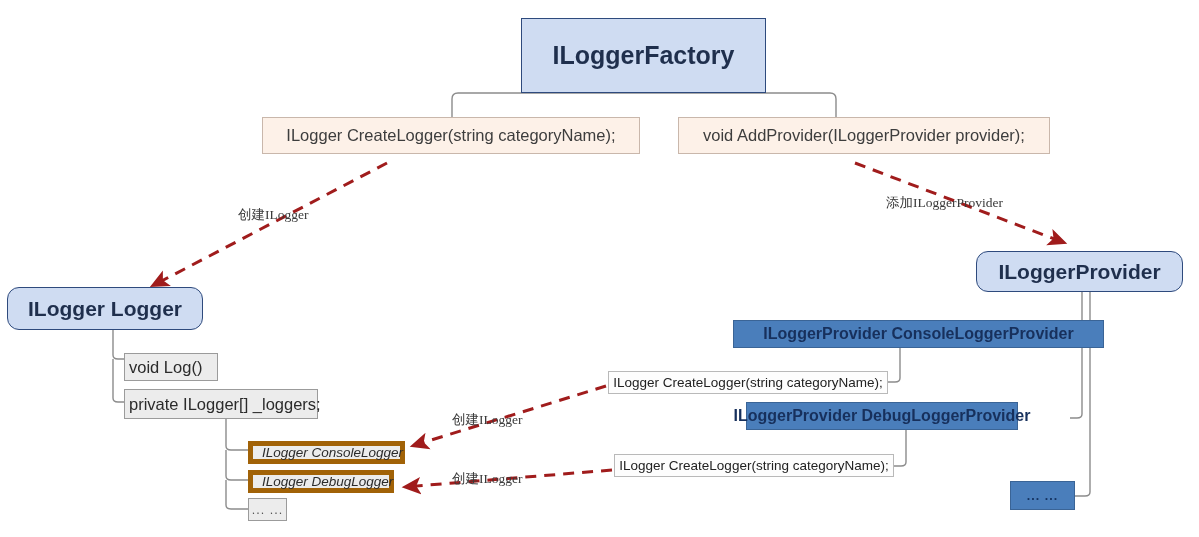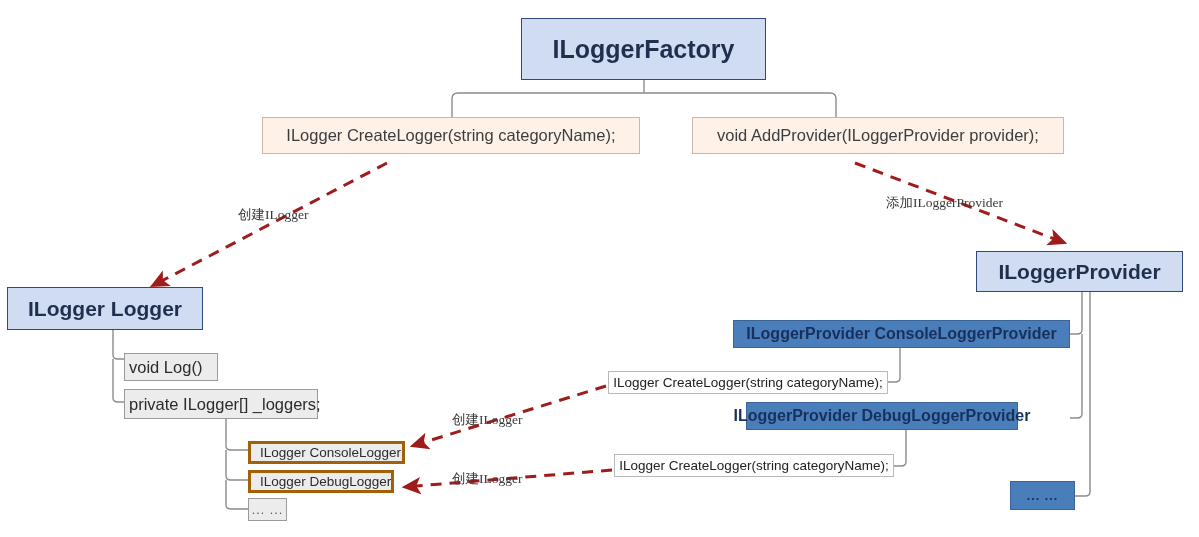--- a/index.html
+++ b/index.html
@@ -40,44 +40,46 @@
     background: #cfdcf2;
     border: 1px solid #2e4a7d;
     color: #1f2f4d;
     font-weight: bold;
   }
   .cls-root {
     font-size: 25px;
   }
   .cls-mid {
     font-size: 21px;
+    border-radius: 12px;
   }
   
   .method {
     background: #fdf1e8;
     border: 1px solid #c9b7ab;
     color: #3d3d3d;
     font-size: 16.5px;
   }
   
   .member {
     background: #ececec;
     border: 1px solid #9b9b9b;
     color: #2b2b2b;
     font-size: 16.5px;
     justify-content: flex-start;
     padding-left: 4px;
   }
   .member-sm {
     background: #ececec;
-    border: 3px solid #a16207;
+    border: 5px solid #a16207;
     color: #2b2b2b;
     font-size: 13.5px;
     justify-content: flex-start;
     padding-left: 9px;
+    font-style: italic;
   }
   .dots {
     background: #ececec;
     border: 1px solid #9b9b9b;
     color: #555;
     font-size: 12.5px;
     letter-spacing: 1px;
   }
   
   .provider {
@@ -149,41 +151,41 @@
       </marker>
     </defs>
     <g fill="none" stroke="#a01c1c" stroke-width="3" stroke-dasharray="11 8" stroke-linecap="butt" marker-end="url(#ah)">
       <path d="M 387,163 L 152,286"></path>
       <path d="M 855,163 L 1065,243"></path>
       <path d="M 606,386 L 412,446"></path>
       <path d="M 612,470 L 404,487"></path>
     </g>
   </svg>
 
-  <div class="node cls cls-root" style="left:521px; top:18px; width:245px; height:62px;">ILoggerFactory</div>
+  <div class="node cls cls-root" style="left:521px; top:18px; width:245px; height:75px;">ILoggerFactory</div>
 
   <div class="node method" style="left:262px; top:117px; width:378px; height:37px;">ILogger CreateLogger(string categoryName);</div>
 
-  <div class="node method" style="left:692px; top:117px; width:372px; height:37px;">void AddProvider(ILoggerProvider provider);</div>
+  <div class="node method" style="left:678px; top:117px; width:372px; height:37px;">void AddProvider(ILoggerProvider provider);</div>
 
   <div class="node cls cls-mid" style="left:7px; top:287px; width:196px; height:43px;">ILogger Logger</div>
 
   <div class="node member" style="left:124px; top:353px; width:94px; height:28px;">void Log()</div>
 
   <div class="node member" style="left:124px; top:389px; width:194px; height:30px;">private ILogger[] _loggers;</div>
 
   <div class="node member-sm" style="left:248px; top:441px; width:157px; height:23px;">ILogger ConsoleLogger</div>
 
   <div class="node member-sm" style="left:248px; top:470px; width:146px; height:23px;">ILogger DebugLogger</div>
 
   <div class="node dots" style="left:248px; top:498px; width:39px; height:23px;">... ...</div>
 
   <div class="node cls cls-mid" style="left:976px; top:251px; width:207px; height:41px;">ILoggerProvider</div>
 
-  <div class="node provider" style="left:733px; top:320px; width:337px; height:28px;">ILoggerProvider ConsoleLoggerProvider</div>
+  <div class="node provider" style="left:733px; top:320px; width:371px; height:28px;">ILoggerProvider ConsoleLoggerProvider</div>
 
   <div class="node provider" style="left:746px; top:402px; width:272px; height:28px;">ILoggerProvider DebugLoggerProvider</div>
 
   <div class="node provider-dots" style="left:1010px; top:481px; width:65px; height:29px;">... ...</div>
 
   <div class="node method-plain" style="left:608px; top:371px; width:280px; height:23px;">ILogger CreateLogger(string categoryName);</div>
 
   <div class="node method-plain" style="left:614px; top:454px; width:280px; height:23px;">ILogger CreateLogger(string categoryName);</div>
 
   <div class="edge-label" style="left:238px; top:206px;">创建ILogger</div>

